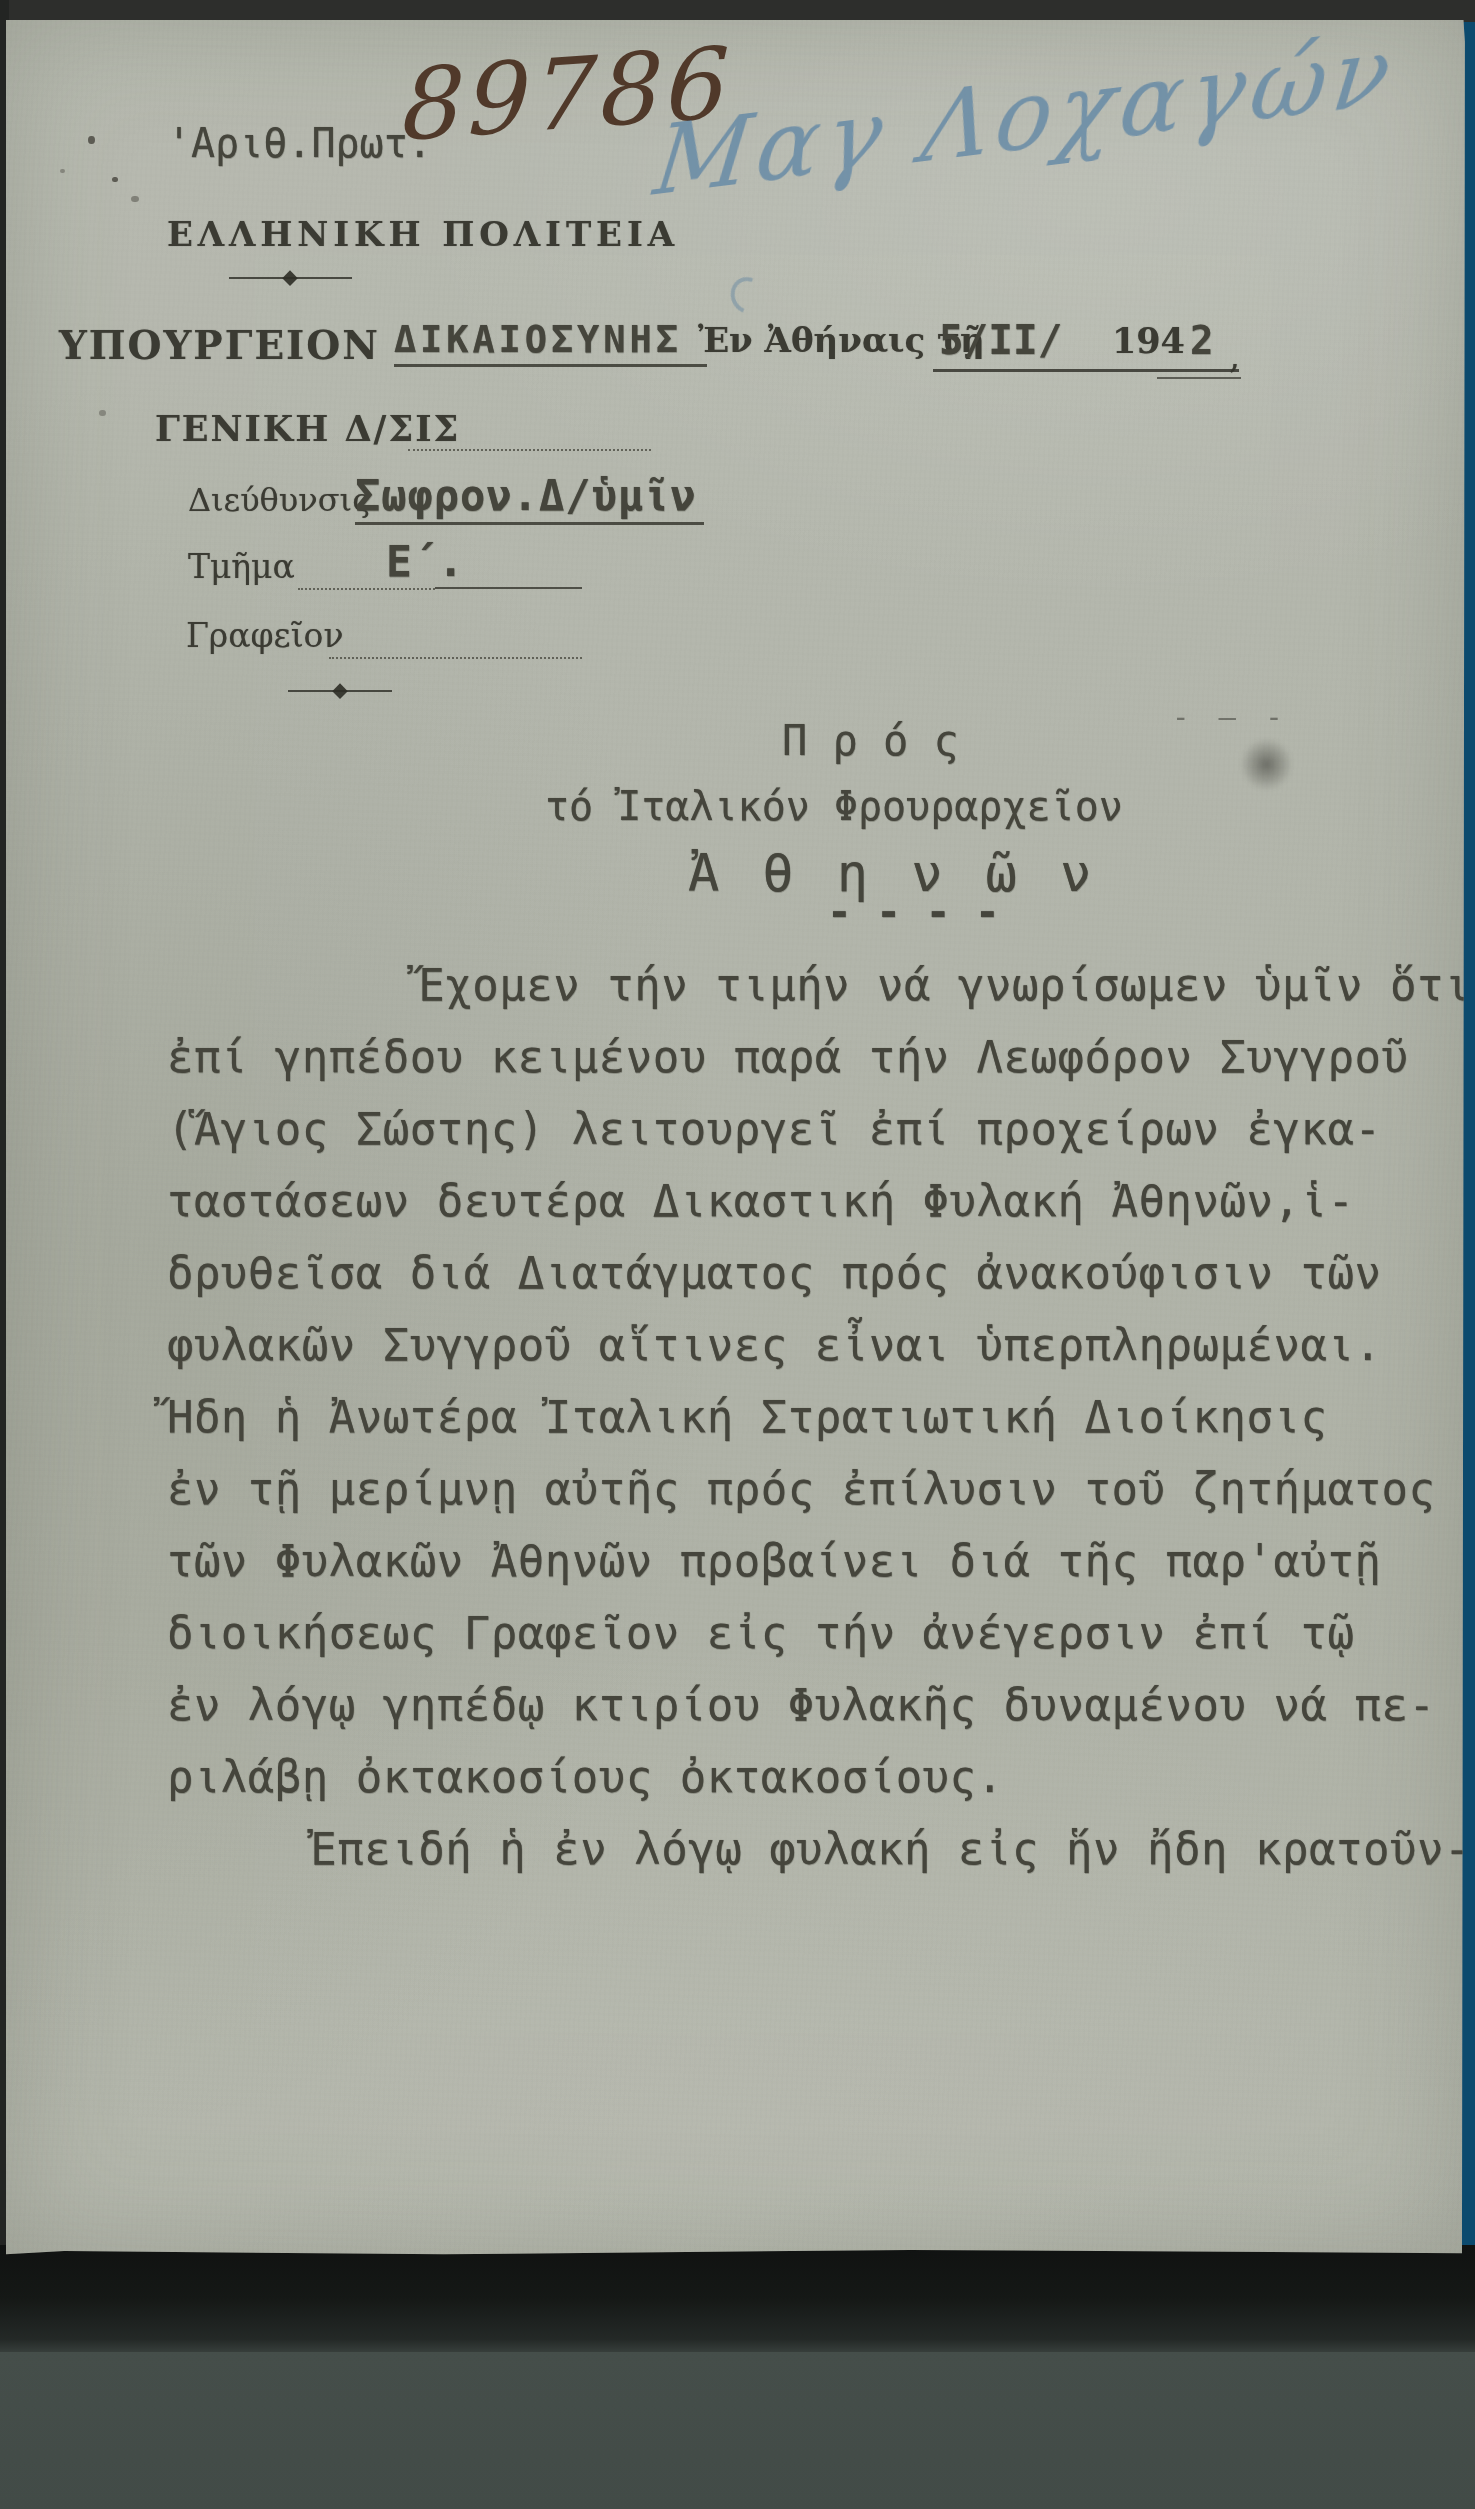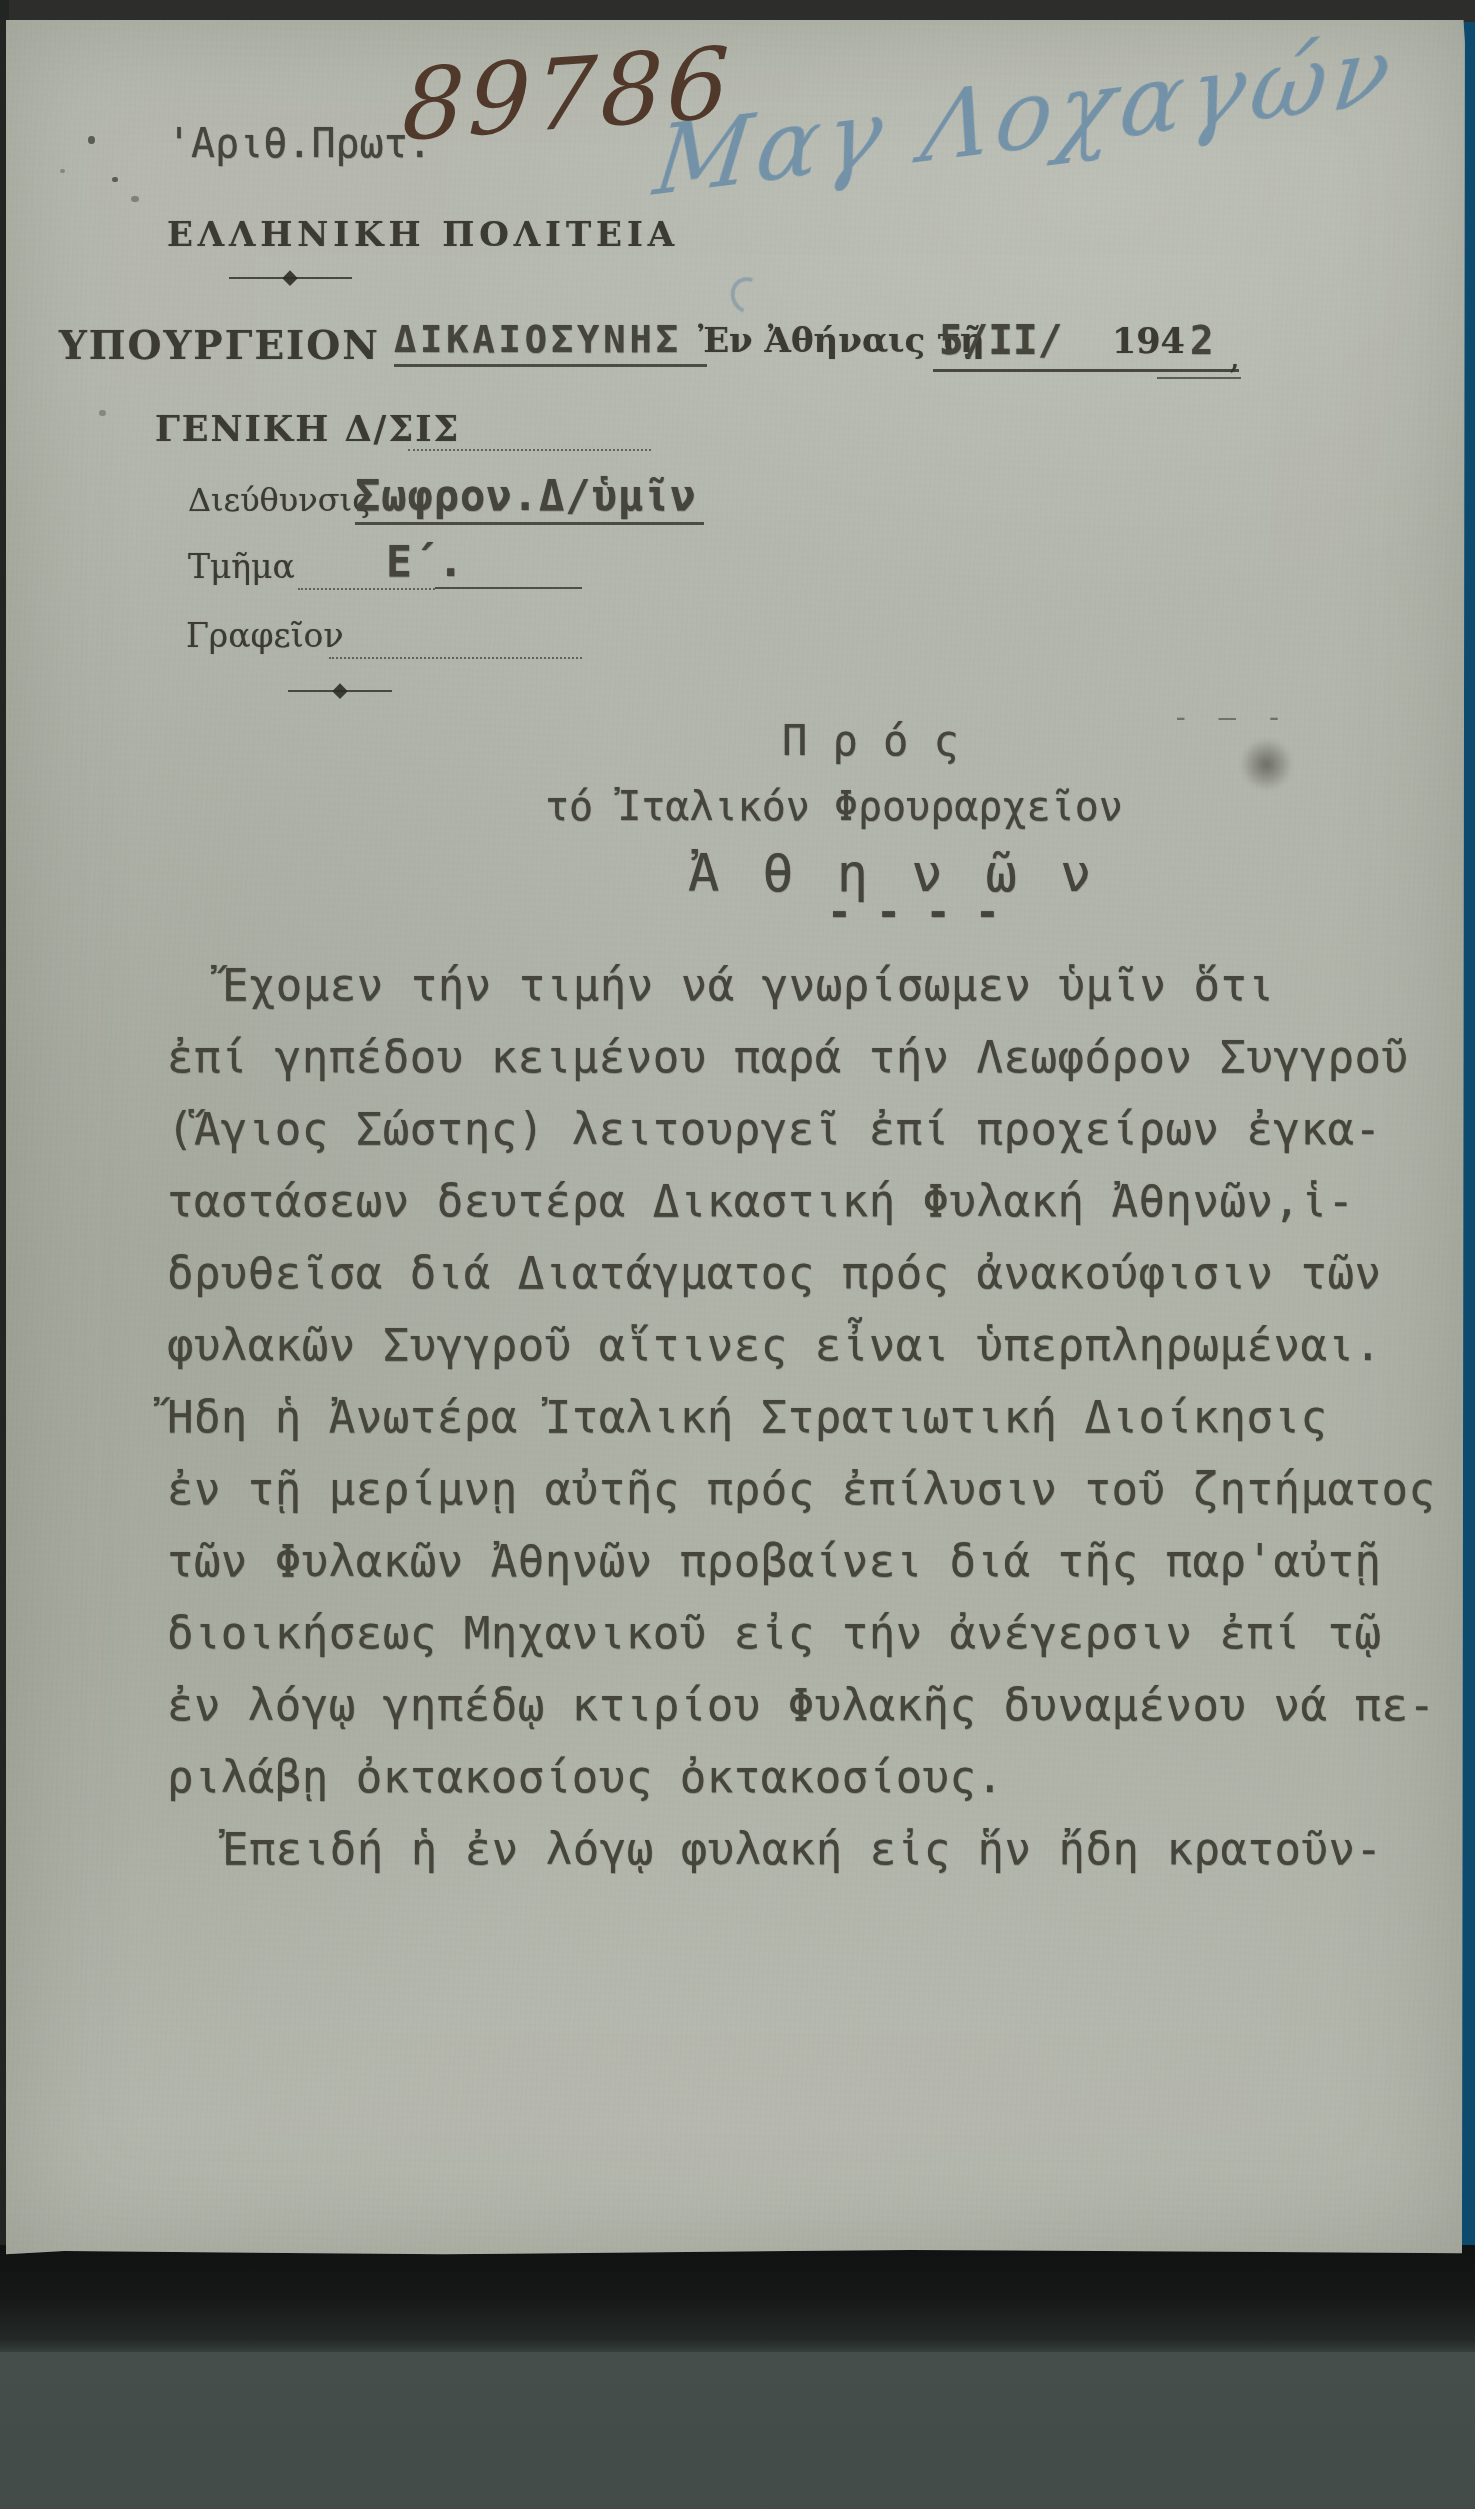--- a/index.html
+++ b/index.html
@@ -40,21 +40,21 @@
     text-shadow:0 0 1px rgba(48,48,42,.5);}
   .hand-brown{font-family:"DejaVu Serif",serif;font-style:italic;color:var(--hand-brown);}
   .hand-blue{font-family:"DejaVu Serif",serif;font-style:italic;color:var(--pencil-blue);opacity:.75;
     filter:blur(0.6px);}
   .u-solid{border-bottom:3.9px solid rgba(56,56,48,.85);}
   .u-dot{border-bottom:2.9px dotted rgba(70,70,60,.75);}
   .divider{height:2.9px;background:rgba(52,52,45,.85);}
   .divider .diamond{position:absolute;left:50%;top:50%;width:10.8px;height:10.8px;
     transform:translate(-50%,-50%) rotate(45deg);background:rgba(45,45,38,.9);}
   .body-line{height:72px;line-height:72px;font-size:44px;letter-spacing:0.5px;}
-  .body-line.indent{padding-left:55px;}
+  .body-line.indent{padding-left:55px;text-align:right;}
   .speck{position:absolute;border-radius:50%;background:rgba(55,52,45,.7);}
   .smudge{position:absolute;width:51px;height:55px;border-radius:50%;
     background:radial-gradient(circle at 50% 50%, rgba(50,50,45,.55), rgba(50,50,45,0) 70%);
     filter:blur(2px);}
   .pencil{color:rgba(45,45,40,.5);font-family:"DejaVu Sans Mono",monospace;}
   .blue-curl{position:absolute;width:25.5px;height:29px;border:4.9px solid rgba(95,132,160,.45);
     border-right-color:transparent;border-bottom-color:transparent;border-radius:50%;
     transform:rotate(-25deg);filter:blur(0.5px);}
 </style>
 </head>
@@ -126,20 +126,20 @@
     <div class="el typed" style="left:161px;top:929px;width:1304px;">
         <div class="body-line indent">Ἔχομεν τήν τιμήν νά γνωρίσωμεν ὑμῖν ὅτι</div>
         <div class="body-line">ἐπί γηπέδου κειμένου παρά τήν Λεωφόρον Συγγροῦ</div>
         <div class="body-line">(Ἅγιος Σώστης) λειτουργεῖ ἐπί προχείρων ἐγκα-</div>
         <div class="body-line">ταστάσεων δευτέρα Δικαστική Φυλακή Ἀθηνῶν,ἱ-</div>
         <div class="body-line">δρυθεῖσα διά Διατάγματος πρός ἀνακούφισιν τῶν</div>
         <div class="body-line">φυλακῶν Συγγροῦ αἵτινες εἶναι ὑπερπληρωμέναι.</div>
         <div class="body-line">Ἤδη ἡ Ἀνωτέρα Ἰταλική Στρατιωτική Διοίκησις</div>
         <div class="body-line">ἐν τῇ μερίμνῃ αὐτῆς πρός ἐπίλυσιν τοῦ ζητήματος</div>
         <div class="body-line">τῶν Φυλακῶν Ἀθηνῶν προβαίνει διά τῆς παρ'αὐτῇ</div>
-        <div class="body-line">διοικήσεως Μηχανικοῦ εἰς τήν ἀνέγερσιν ἐπί τῷ</div>
+        <div class="body-line">διοικήσεως Γραφεῖον εἰς τήν ἀνέγερσιν ἐπί τῷ</div>
         <div class="body-line">ἐν λόγῳ γηπέδῳ κτιρίου Φυλακῆς δυναμένου νά πε-</div>
         <div class="body-line">ριλάβῃ ὀκτακοσίους ὀκτακοσίους.</div>
         <div class="body-line indent">Ἐπειδή ἡ ἐν λόγῳ φυλακή εἰς ἥν ἤδη κρατοῦν-</div>
       </div>
   </div>
 </div>
 
 
 </body></html>

